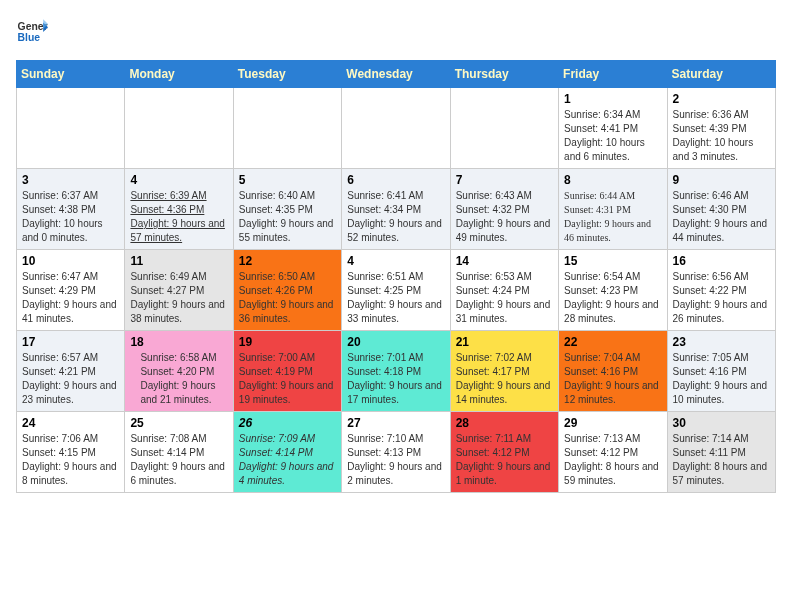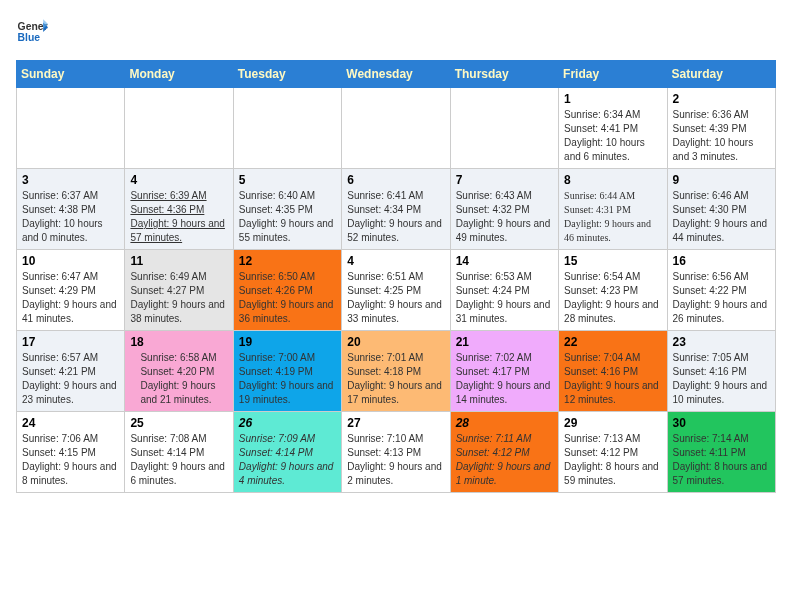--- a/index.html
+++ b/index.html
@@ -214,33 +214,33 @@
           <div class="day-info" style="white-space: pre-line;">Sunrise: 6:57 AM
 Sunset: 4:21 PM
 Daylight: 9 hours and 23 minutes.</div>
         </td>
         <td style="background: #f9a8d4;">
           <span class="day-number">18</span>
           <div class="day-info" style="white-space: pre-line; margin-left: 10px;">Sunrise: 6:58 AM
 Sunset: 4:20 PM
 Daylight: 9 hours and 21 minutes.</div>
         </td>
-        <td style="background: #0ea5e9;">
+        <td style="background: #ef4444;">
           <span class="day-number">19</span>
           <div class="day-info" style="white-space: pre-line;">Sunrise: 7:00 AM
 Sunset: 4:19 PM
 Daylight: 9 hours and 19 minutes.</div>
         </td>
-        <td style="background: #fdba74;">
+        <td style="background: #5eead4;">
           <span class="day-number">20</span>
           <div class="day-info" style="white-space: pre-line;">Sunrise: 7:01 AM
 Sunset: 4:18 PM
 Daylight: 9 hours and 17 minutes.</div>
         </td>
-        <td style="background: #f0abfc;">
+        <td style="background: #fde047;">
           <span class="day-number">21</span>
           <div class="day-info" style="white-space: pre-line;">Sunrise: 7:02 AM
 Sunset: 4:17 PM
 Daylight: 9 hours and 14 minutes.</div>
         </td>
         <td style="background: #f97316;">
           <span class="day-number">22</span>
           <div class="day-info" style="white-space: pre-line;">Sunrise: 7:04 AM
 Sunset: 4:16 PM
 Daylight: 9 hours and 12 minutes.</div>
@@ -270,33 +270,33 @@
           <div class="day-info" style="white-space: pre-line;">Sunrise: 7:09 AM
 Sunset: 4:14 PM
 Daylight: 9 hours and 4 minutes.</div>
         </td>
         <td style="background: rgb(255, 255, 255);">
           <span class="day-number">27</span>
           <div class="day-info" style="white-space: pre-line;">Sunrise: 7:10 AM
 Sunset: 4:13 PM
 Daylight: 9 hours and 2 minutes.</div>
         </td>
-        <td style="background: #f97316; font-style: italic;">
+        <td style="background: #ef4444;">
           <span class="day-number">28</span>
           <div class="day-info" style="white-space: pre-line;">Sunrise: 7:11 AM
 Sunset: 4:12 PM
 Daylight: 9 hours and 1 minute.</div>
         </td>
         <td style="background: rgb(255, 255, 255);">
           <span class="day-number">29</span>
           <div class="day-info" style="white-space: pre-line;">Sunrise: 7:13 AM
 Sunset: 4:12 PM
 Daylight: 8 hours and 59 minutes.</div>
         </td>
-        <td style="background: #22c55e;">
+        <td style="background: #e5e5e5;">
           <span class="day-number">30</span>
           <div class="day-info" style="white-space: pre-line;">Sunrise: 7:14 AM
 Sunset: 4:11 PM
 Daylight: 8 hours and 57 minutes.</div>
         </td>
       </tr>
     </tbody>
 </table>
 
 </body></html>

